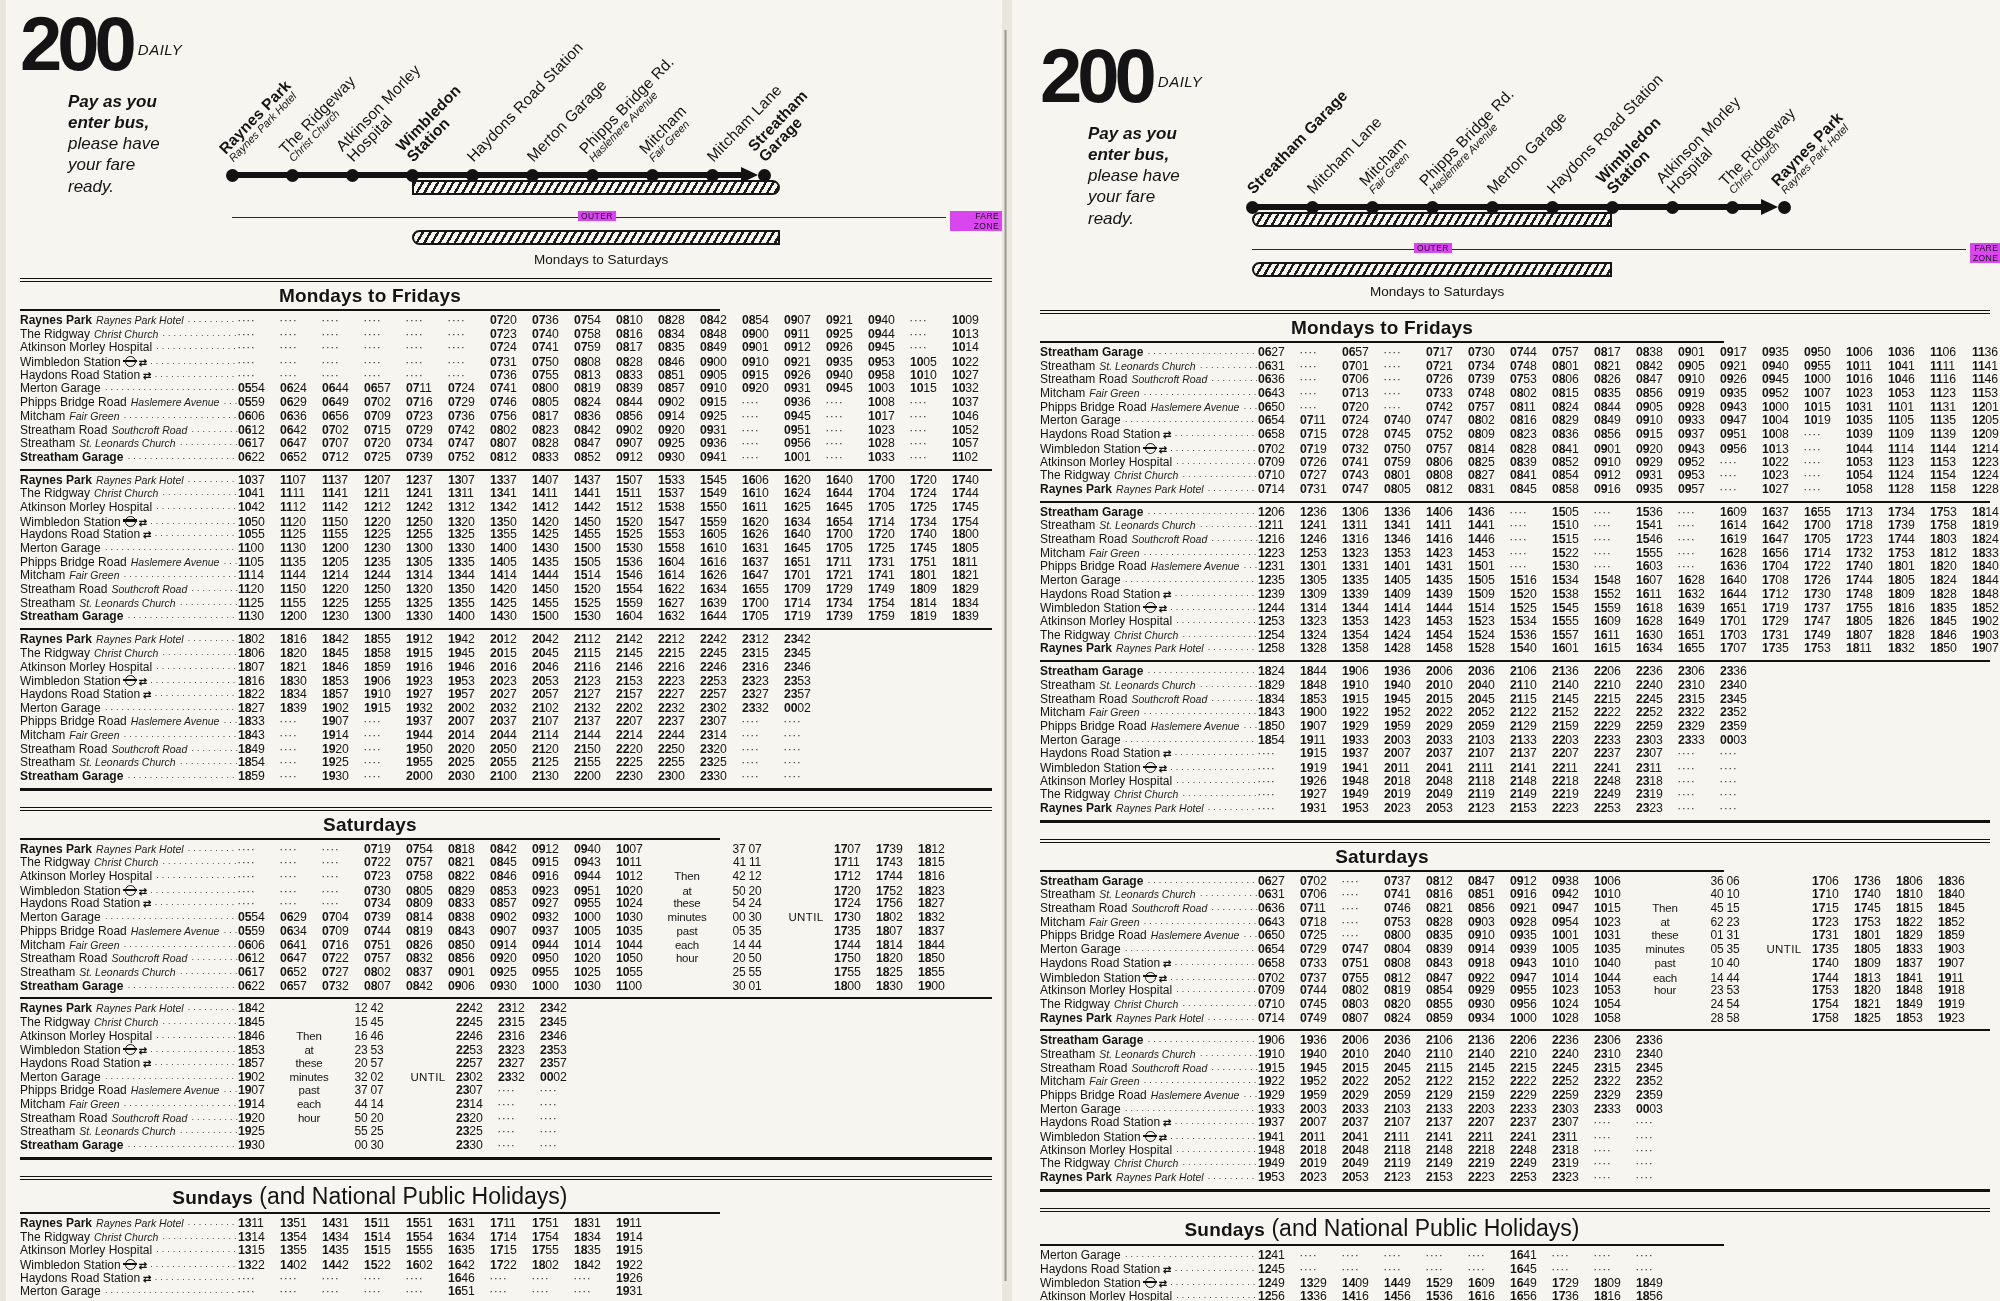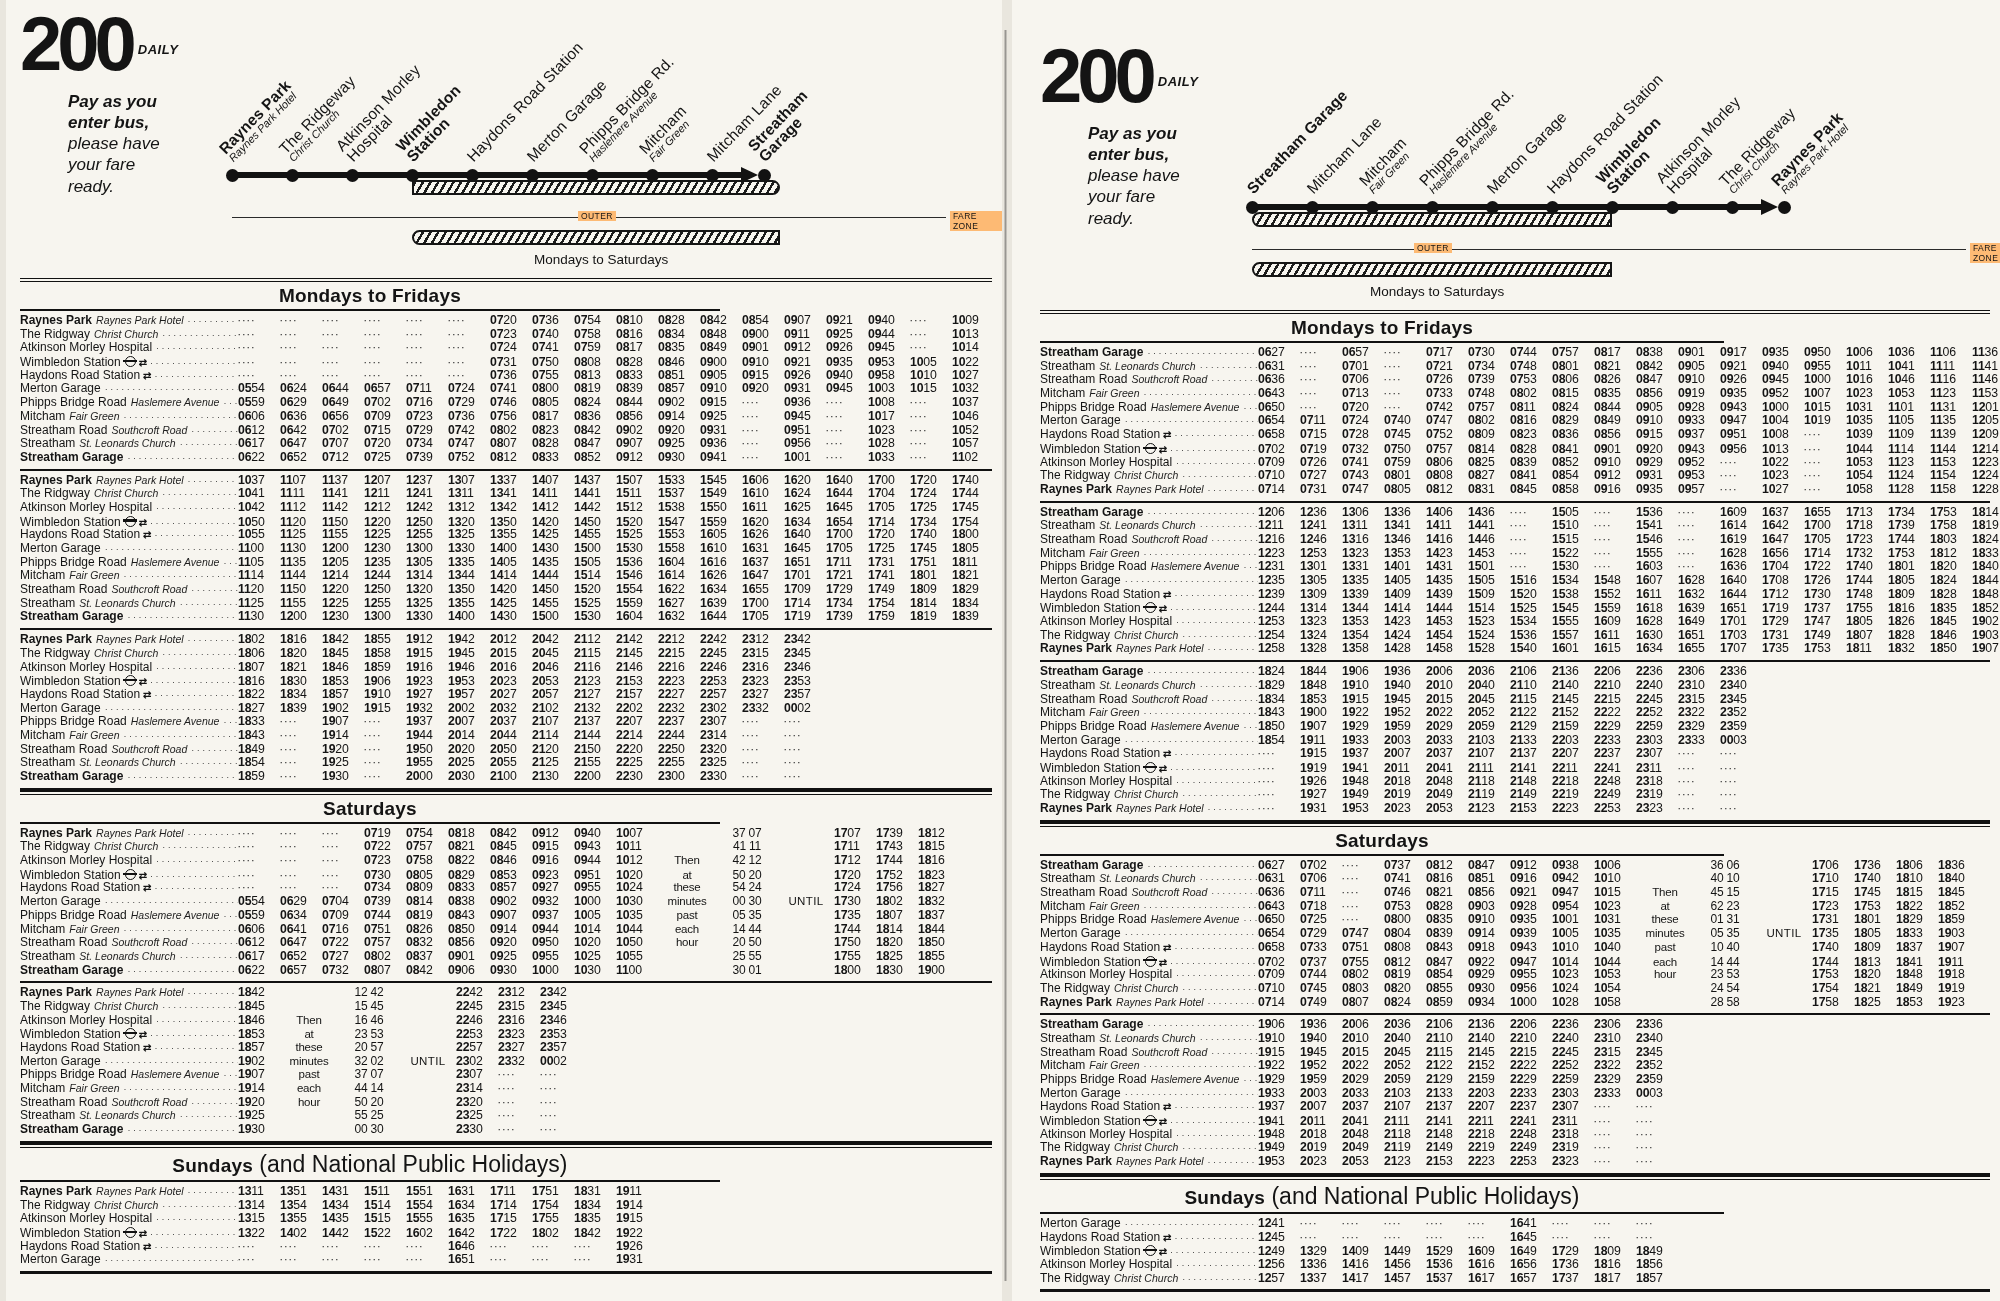--- a/index.html
+++ b/index.html
@@ -8,43 +8,43 @@
   .page{position:absolute;background:#f7f5ef;}
   .pg0{left:6px;top:0;width:996px;height:1301px;padding:6px 0 0 14px;box-sizing:border-box;}
   .pg1{left:1012px;top:0;width:988px;height:1301px;padding:38px 0 0 28px;box-sizing:border-box;}
   .gutter{position:absolute;left:1004px;top:30px;bottom:20px;width:3px;
           background:linear-gradient(90deg,rgba(0,0,0,.08),rgba(0,0,0,.35),rgba(0,0,0,.08));}
   
   .head{display:flex;height:258px;}
   .head-left{width:188px;flex:0 0 188px;padding-top:6px;}
   .route{display:flex;align-items:center;}
   .route-num{font-size:76px;font-weight:700;letter-spacing:-5px;line-height:.85;}
-  .daily{font-size:13px;font-weight:700;font-style:italic;margin:10px 0 0 6px;letter-spacing:.5px;}
+  .daily{font-size:15px;font-weight:400;font-style:italic;margin:10px 0 0 6px;letter-spacing:.5px;}
   .fare-note{margin-top:14px;font-style:italic;font-size:17px;line-height:1.25;white-space:pre-line;margin-left:48px;}
   .fn-b{font-weight:700;}
   .diagram{flex:1;position:relative;height:256px;}
   .dline{position:absolute;height:6px;background:#121212;}
   .darrow{position:absolute;width:0;height:0;border-left:17px solid #121212;
           border-top:8px solid transparent;border-bottom:8px solid transparent;}
   .ddot{position:absolute;width:13px;height:13px;border-radius:50%;background:#121212;}
   .dlabel{position:absolute;transform:rotate(-46deg);transform-origin:0 100%;
           white-space:nowrap;line-height:.98;}
   .dlabel .dn{font-size:15.5px;font-weight:400;letter-spacing:.2px;}
   .dlabel.b .dn{font-weight:700;}
   .dlabel .ds{font-size:11px;font-style:italic;font-weight:400;}
   .dbar{position:absolute;height:15px;border:2px solid #151515;box-sizing:border-box;
         background:repeating-linear-gradient(120deg,#1c1c1c 0 2.4px,rgba(0,0,0,0) 2.4px 6.6px);}
   .rR{border-radius:0 9px 9px 0;}
   .rL{border-radius:9px 0 0 9px;}
   .fline{position:absolute;height:1.4px;background:#2a2a2a;}
-  .tinylab{position:absolute;font-size:8.5px;letter-spacing:.4px;background:#fdba74;padding:0 3px;}
+  .tinylab{position:absolute;font-size:8.5px;letter-spacing:.4px;background:#d946ef;padding:0 3px;text-align:right;}
   .dayslab{position:absolute;font-size:13.5px;}
   
   .sections{margin-top:14px;padding-right:10px;}
-  .sec{border-top:4px double #111;border-bottom:3.5px solid #111;}
+  .sec{border-top:4px double #111;border-bottom:3.5px solid #111;margin-bottom:16px;}
   .sec-title{border-bottom:2.5px solid #111;padding:3px 0 2px;text-align:center;width:72%;}
   .sec-title .st-main{font-size:19px;font-weight:700;letter-spacing:.2px;}
   .sec-title .st-suf{font-size:23px;font-weight:400;text-align:right;}
   .block + .block{border-top:2.2px solid #111;}
   .block{padding:3px 0 4px;}
   .trow{display:flex;height:13.7px;line-height:13.6px;white-space:nowrap;align-items:baseline;}
   .rlabel{flex:0 0 218px;width:218px;display:flex;align-items:baseline;overflow:hidden;}
   .lname{font-size:12px;font-weight:400;}
   .lname.b{font-weight:700;}
   .lsub{font-size:10.5px;font-style:italic;margin-left:4px;color:#1d1d1d;}

